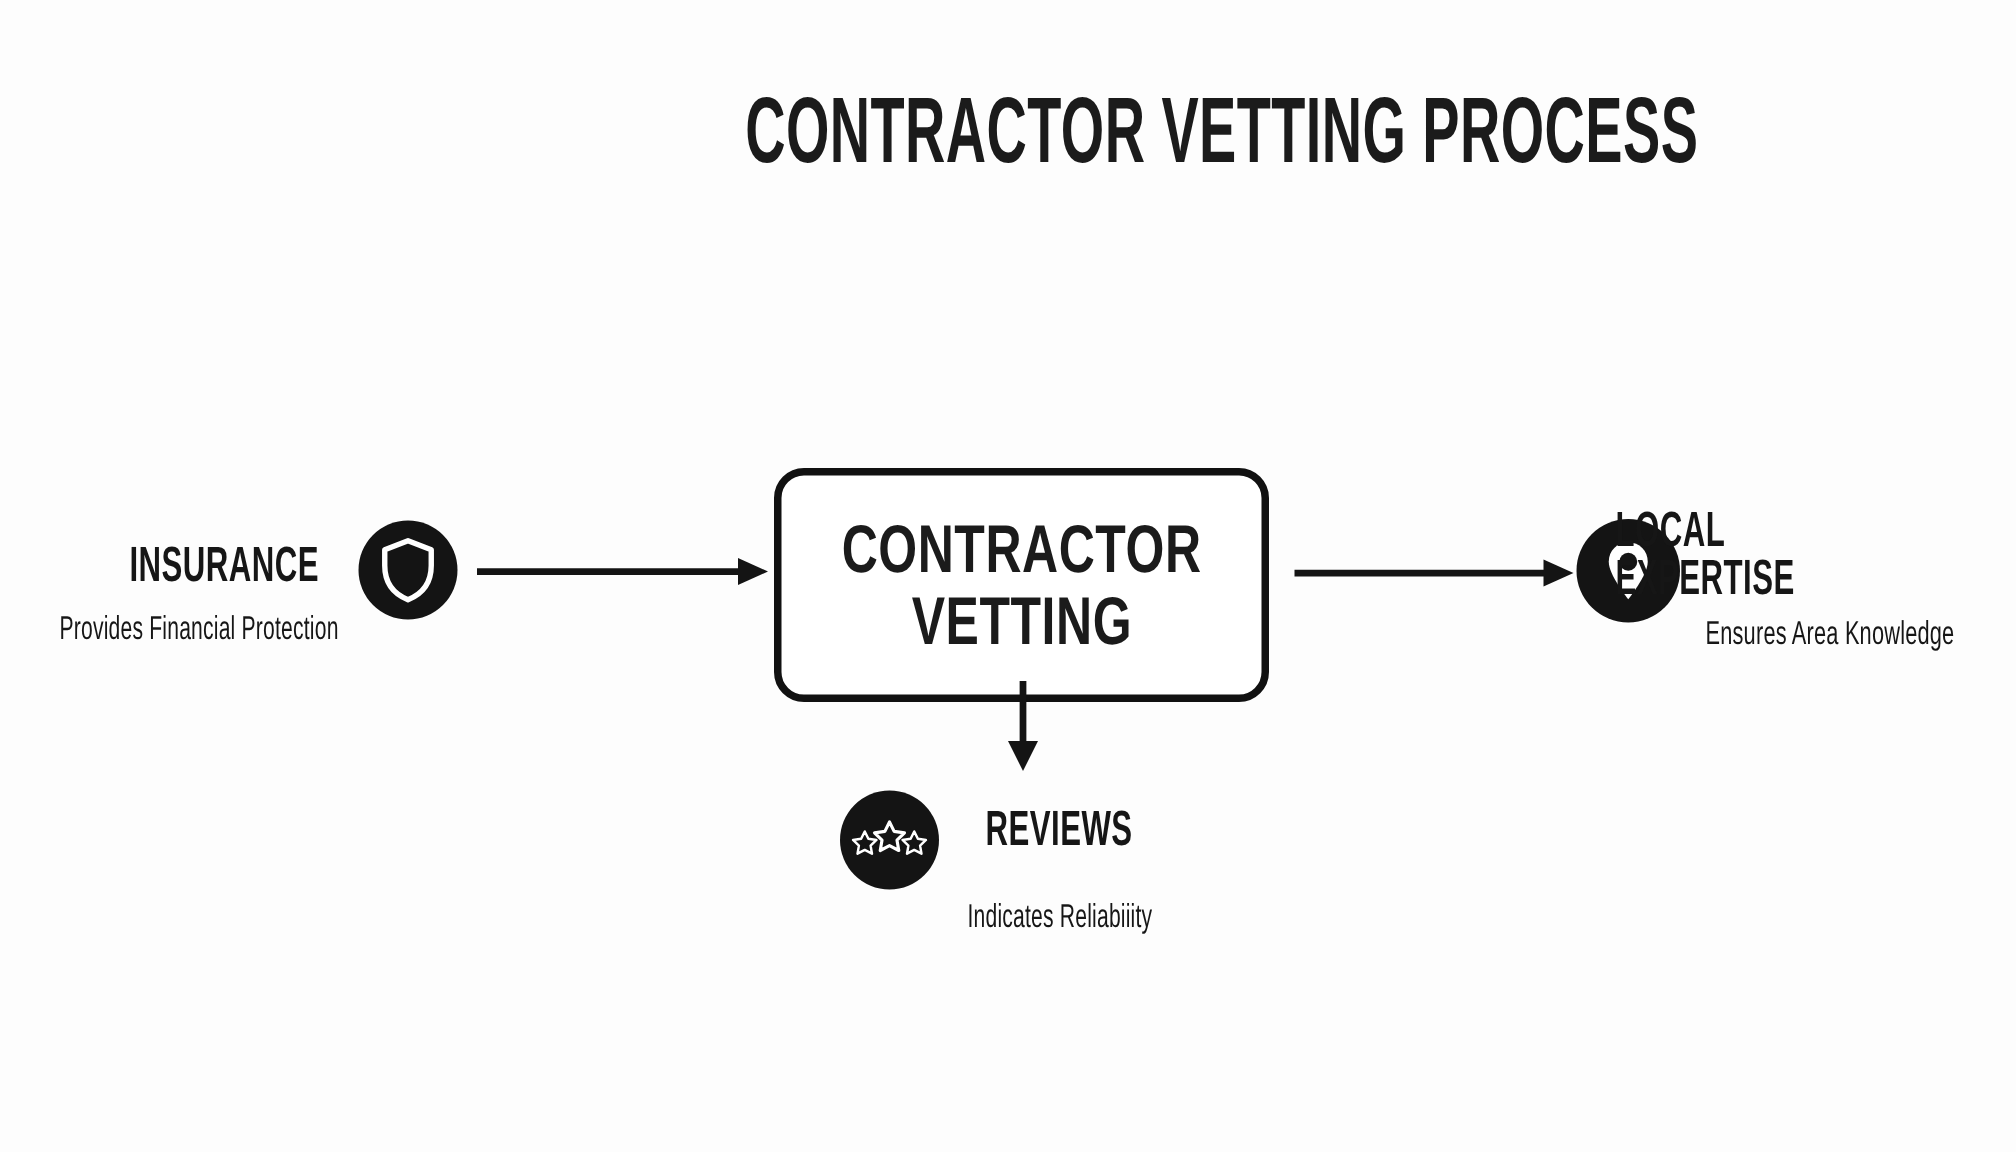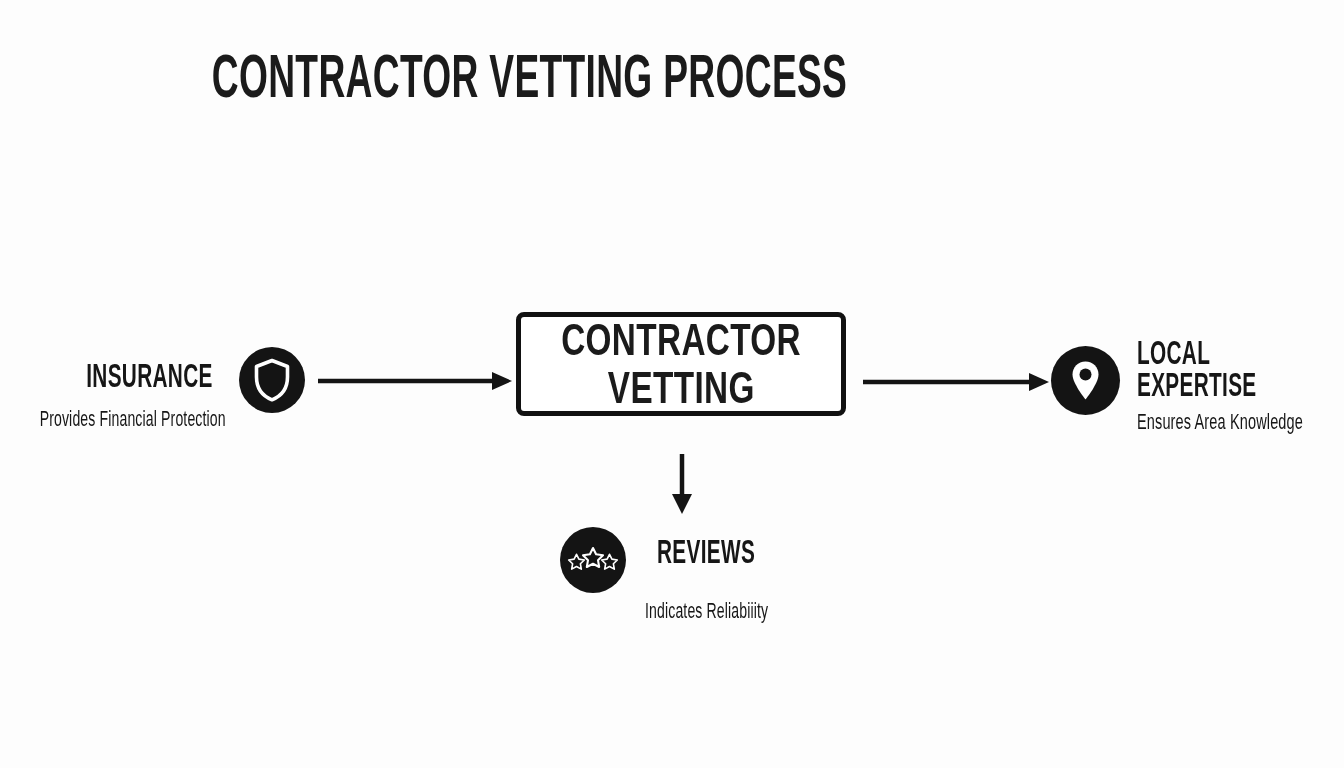--- a/index.html
+++ b/index.html
@@ -11,38 +11,38 @@
     background: #fdfdfd;
     overflow: hidden;
     font-family: "Liberation Sans", sans-serif;
     color: #161616;
   }
   
   .cond  { display: block; white-space: nowrap; font-weight: bold; letter-spacing: 0.5px; }
   .condL { display: block; white-space: nowrap; font-weight: normal; letter-spacing: 0.2px; }
 
   .title-wrap {
-    position: absolute; left: 0; right: 0; top: 40px;
-    text-align: left;
+    position: absolute; left: 0; right: 0; top: 52px;
+    text-align: right;
   }
   .title-wrap .cond {
     display: inline-block;
     font-size: 62px;
     transform: scaleX(0.60);
     transform-origin: center;
     color: #1b1b1b;
   }
 
   
   .center-box {
     position: absolute; left: 516px; top: 312px;
-    width: 330px; height: 104px;
+    width: 330px; height: 156px;
     background: #ffffff;
     border: 5px solid #111111;
-    border-radius: 8px;
+    border-radius: 20px;
     display: flex; flex-direction: column;
     align-items: center; justify-content: center;
   }
   .center-box .cond {
     display: inline-block;
     font-size: 45px; line-height: 48px;
     transform: scaleX(0.74);
     transform-origin: center;
     color: #1b1b1b;
   }
@@ -71,21 +71,21 @@
     position: absolute; right: 1118px; top: 406px;
     text-align: right;
   }
   .insurance-desc .condL {
     font-size: 22px; line-height: 26px;
     transform: scaleX(0.64); transform-origin: right center;
   }
 
   
   .local-label {
-    position: absolute; left: 1137px; top: 337px;
+    position: absolute; left: 1077px; top: 337px;
   }
   .local-label .cond {
     font-size: 33px; line-height: 32px;
     transform: scaleX(0.63); transform-origin: left center;
   }
   .local-desc {
     position: absolute; left: 1137px; top: 409px;
   }
   .local-desc .condL {
     font-size: 22px; line-height: 26px;

